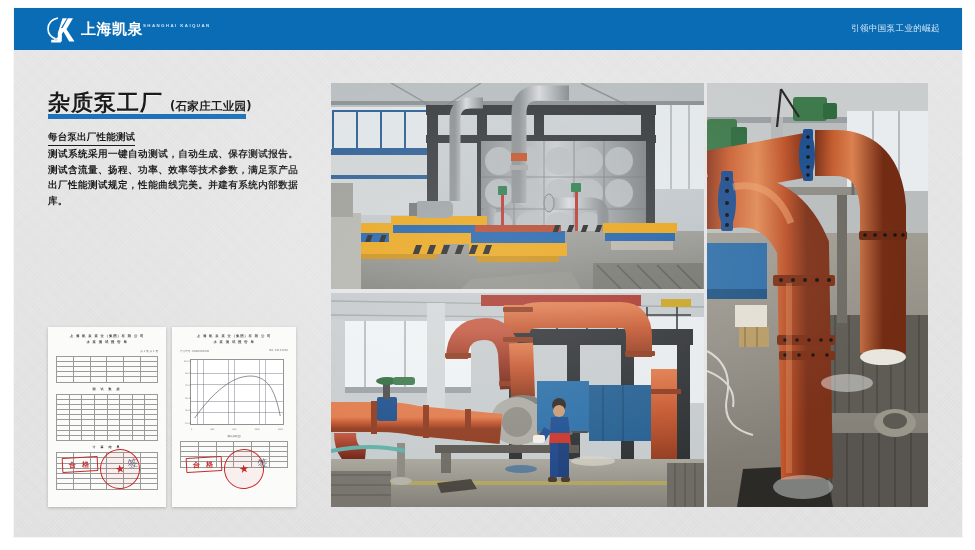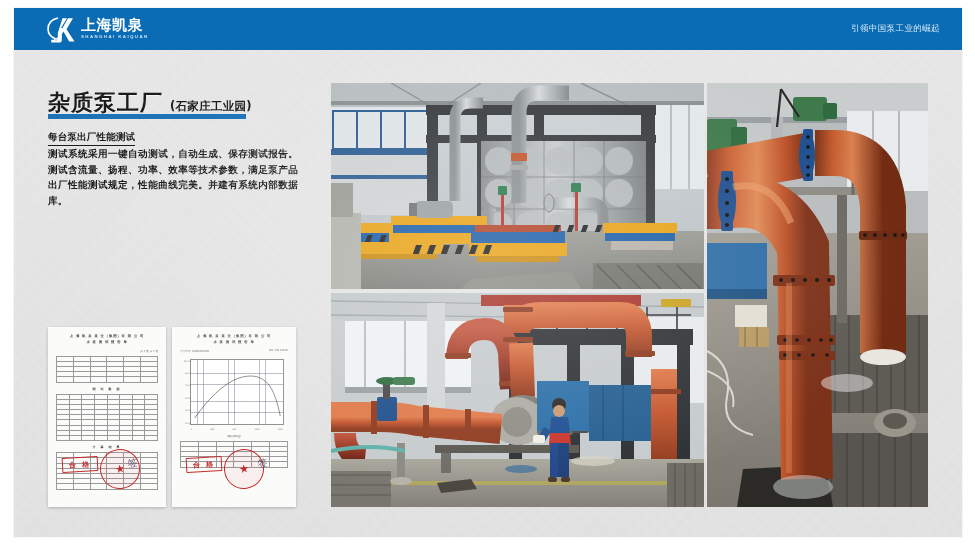--- a/index.html
+++ b/index.html
@@ -24,21 +24,21 @@
   }
   
   .header{
     position:absolute;left:14px;top:8px;width:948px;height:42px;
     background:#0a6cb4;
   }
   .logo{
     position:absolute;left:32px;top:7px;height:28px;display:flex;align-items:center;gap:5px;
   }
   .logo-mark{width:30px;height:27px;display:block;}
-  .logo-text{display:flex;flex-direction:column;justify-content:center;line-height:1;}
+  .logo-text{display:flex;flex-direction:row;justify-content:center;line-height:1;}
   .logo-cn{
     color:#ffffff;font-size:15px;font-weight:bold;letter-spacing:.5px;
     font-family:"DejaVu Sans","Liberation Sans",sans-serif;
   }
   .logo-en{
     color:#cfe4f5;font-size:4.4px;font-weight:bold;letter-spacing:1.4px;margin-top:2px;
     font-family:"Liberation Sans",sans-serif;
   }
   .header-slogan{
     position:absolute;right:22px;top:0;height:42px;display:flex;align-items:center;

